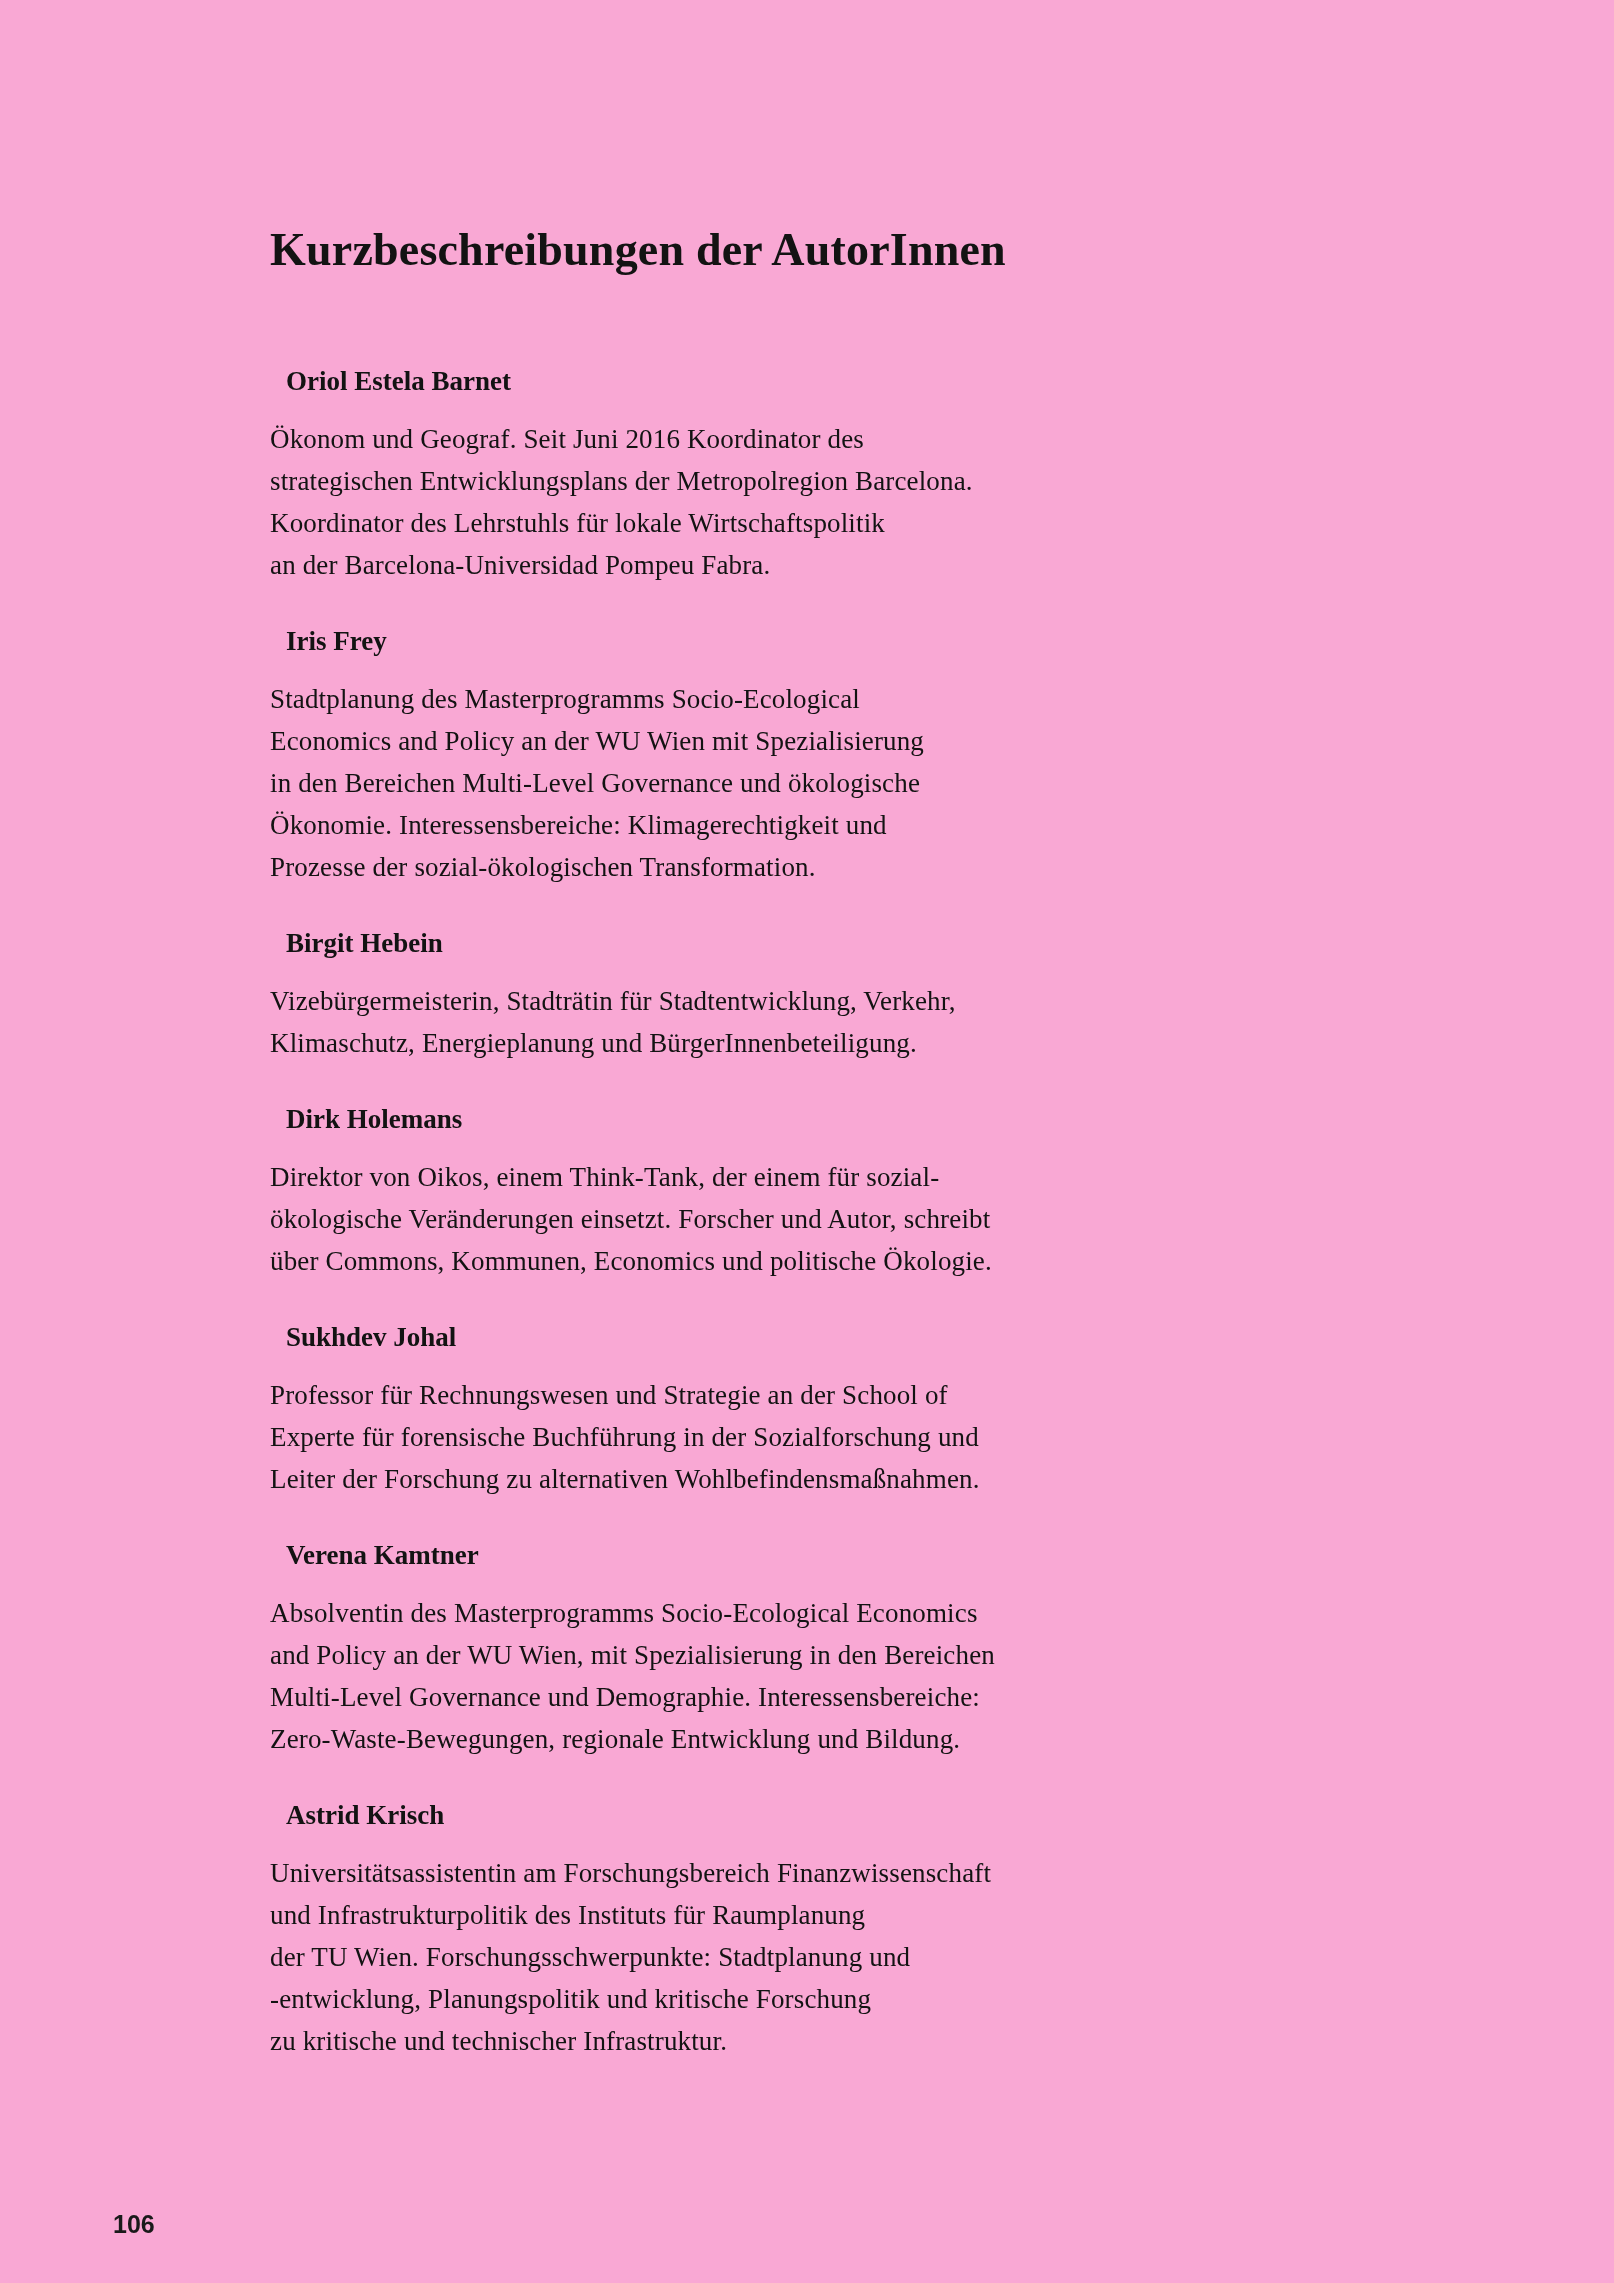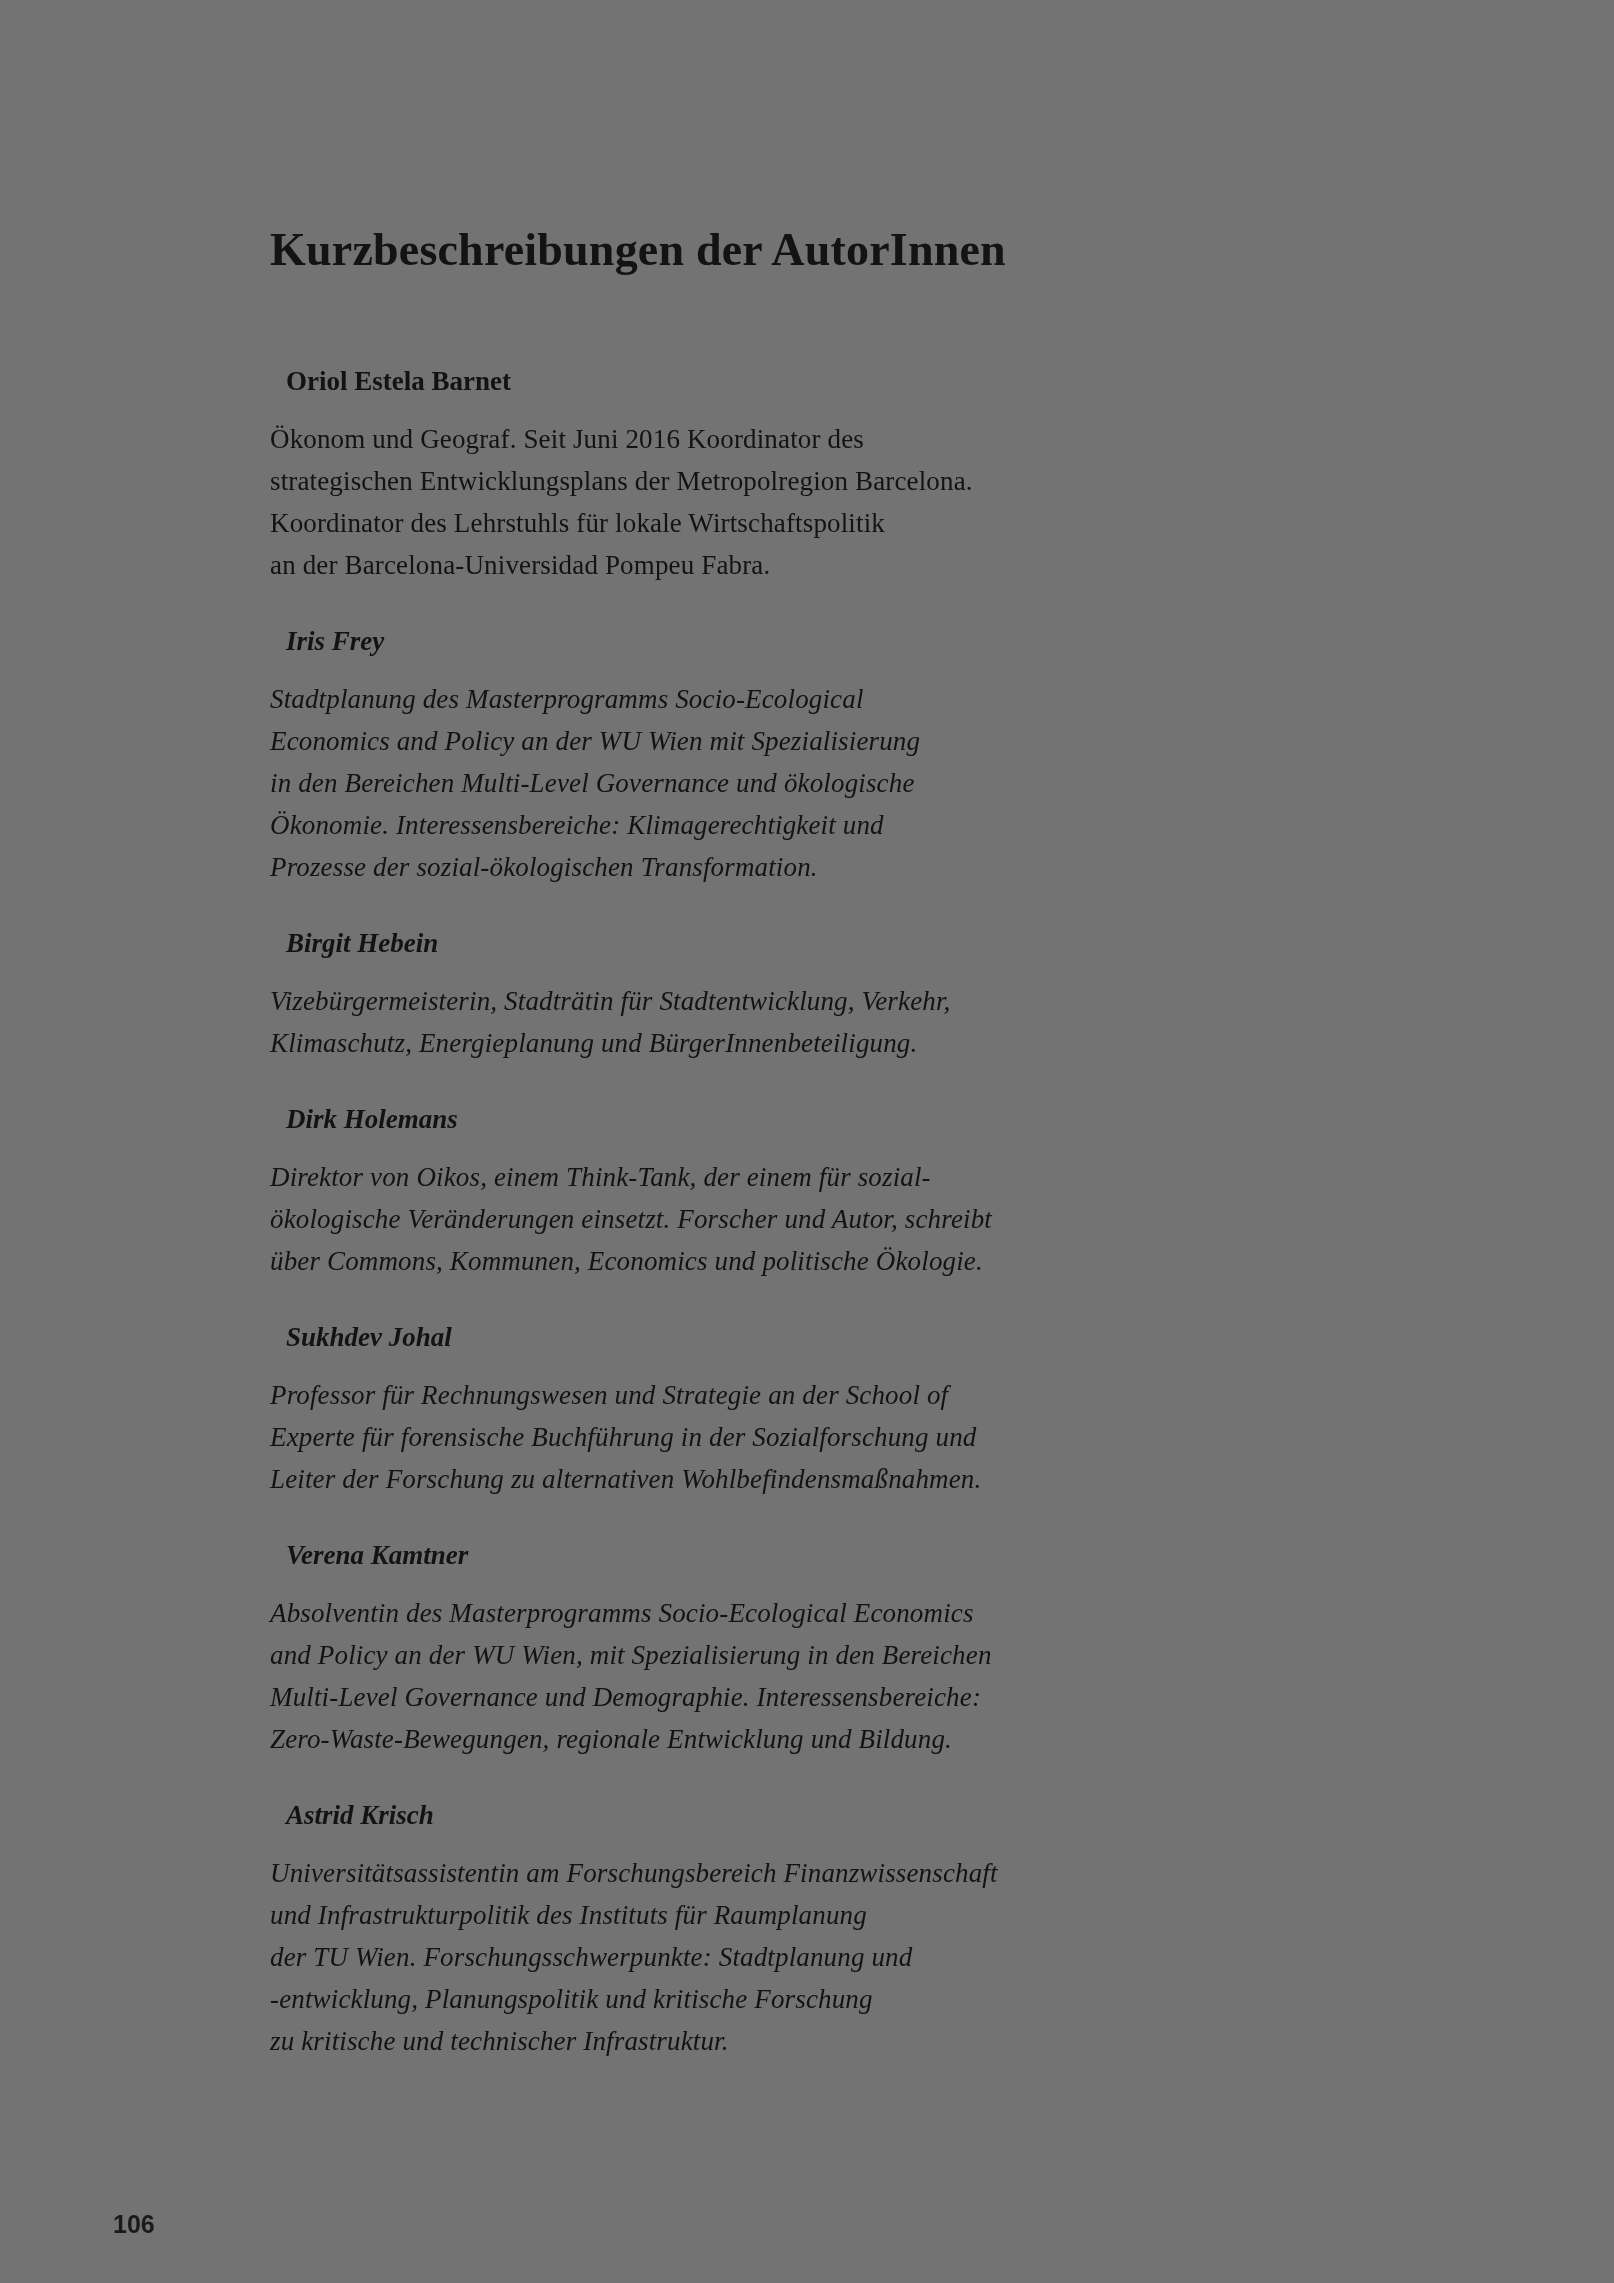--- a/index.html
+++ b/index.html
@@ -11,37 +11,37 @@
     height: 2283px;
     position: relative;
     background: #ffffff;
     color: #131313;
     font-family: "Liberation Serif", "DejaVu Serif", serif;
     overflow: hidden;
   }
   .page {
     position: absolute;
     inset: 0;
-    background: #737373;
+    background: #f9a8d4;
   }
   .content {
     position: absolute;
     left: 270px;
     top: 222px;
     width: 880px;
   }
   .doc-title {
     font-size: 46px;
     line-height: 56px;
     font-weight: bold;
     letter-spacing: 0.2px;
     margin: 0 0 82px 0;
   }
   .author-section { margin: 0; }
-  .author-section + .author-section { margin-top: 34px; font-style: italic; }
+  .author-section + .author-section { margin-top: 34px; }
   .author-name {
     font-size: 27px;
     line-height: 42px;
     font-weight: bold;
     margin: 16px;
   }
   .bio-line {
     font-size: 27px;
     line-height: 42px;
     letter-spacing: 0.15px;

